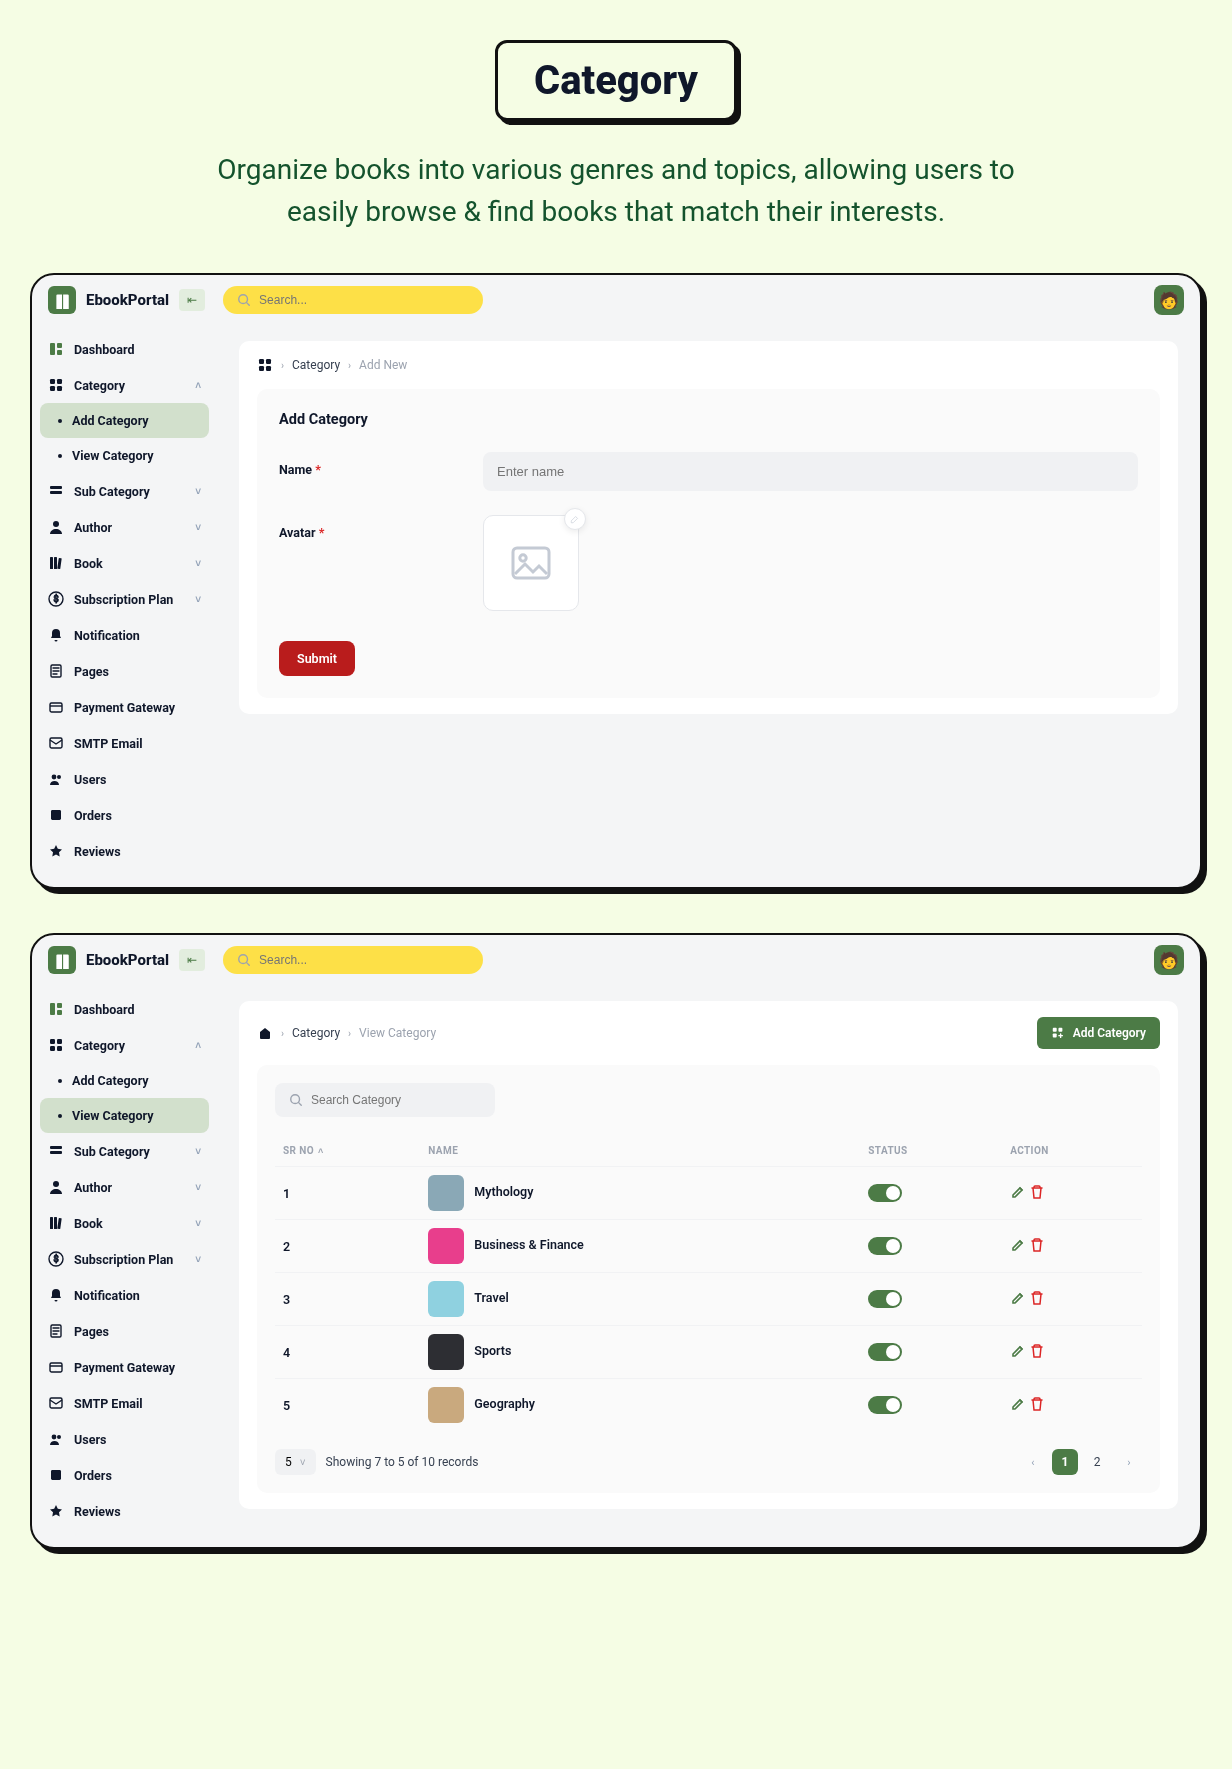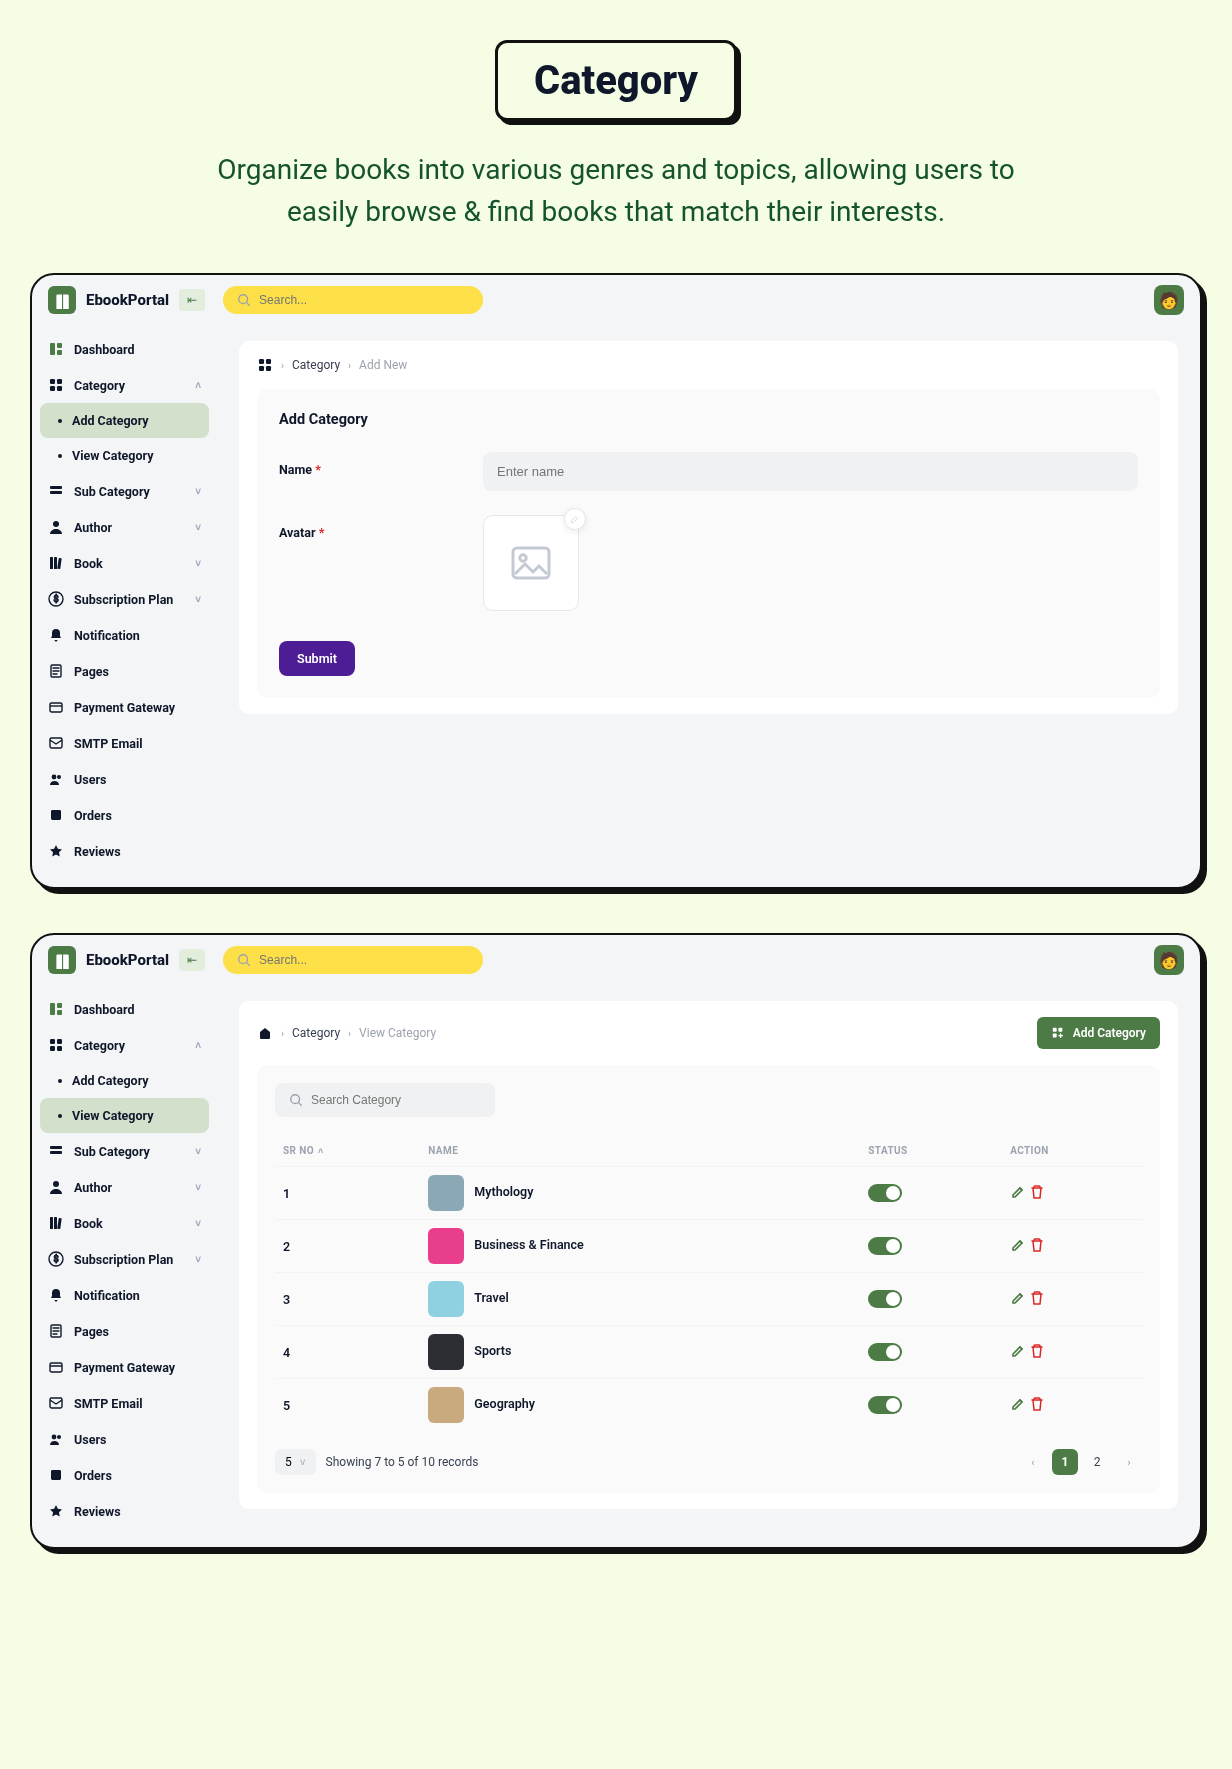--- a/index.html
+++ b/index.html
@@ -175,21 +175,21 @@
     width: 34px; height: 18px; border-radius: 20px; background: #e5e7eb;
     position: relative; cursor: pointer;
   }
   .toggle .knob {
     width: 14px; height: 14px; border-radius: 50%; background: #9ca3af;
     position: absolute; top: 2px; left: 2px;
   }
   .toggle.on { background: #4c7b46; }
   .toggle.on .knob { background: #fff; left: auto; right: 2px; }
   .submit-btn {
-    background: #4c1d95; color: #fff; border-radius: 8px;
+    background: #b91c1c; color: #fff; border-radius: 8px;
     padding: 10px 18px; font-size: 12.5px; font-weight: 600; cursor: pointer;
     display: inline-block; margin-top: 6px;
   }
   .search-cell {
     background: #f0f1f3; border-radius: 8px;
     display:flex; align-items:center; gap:8px;
     padding: 10px 14px; width: 220px; margin-bottom: 18px;
   }
   table.data { width: 100%; border-collapse: collapse; }
   table.data th {

